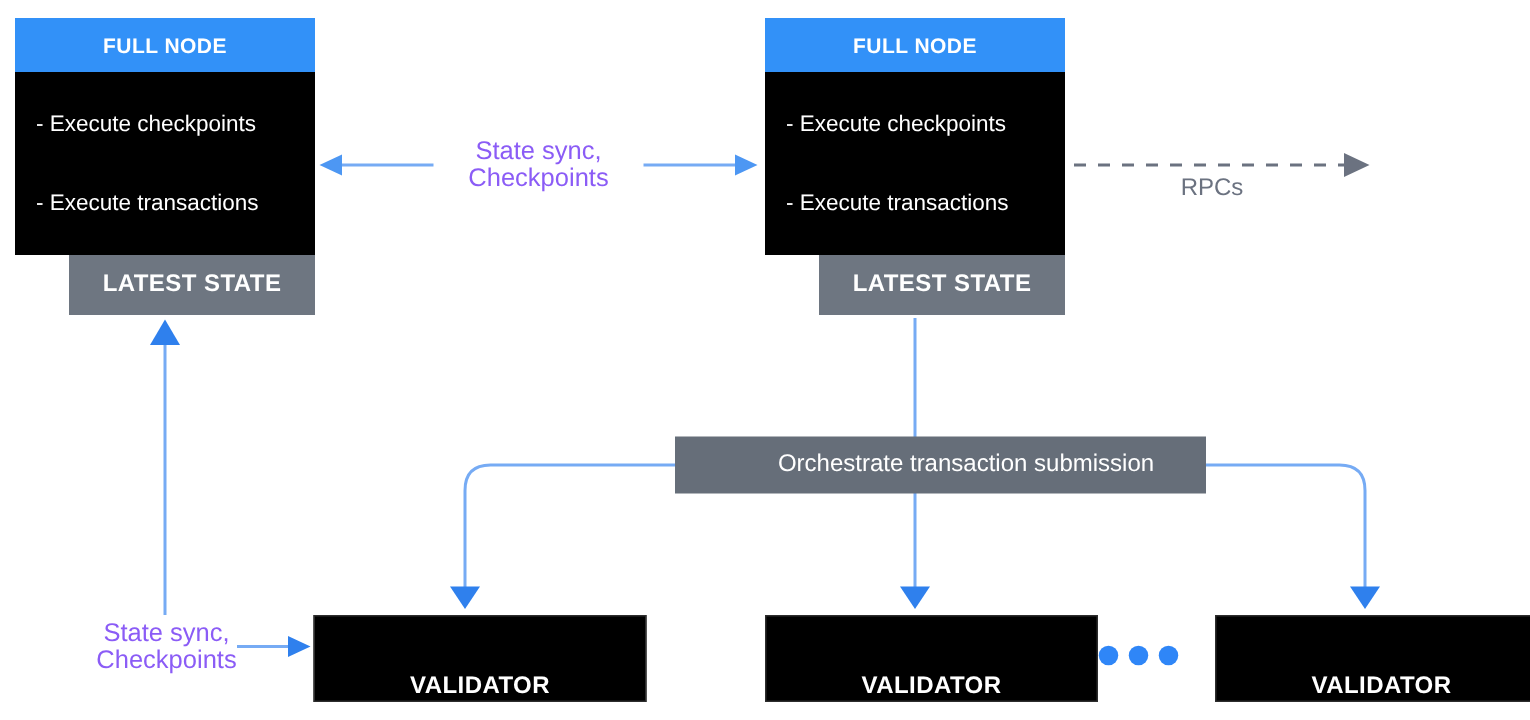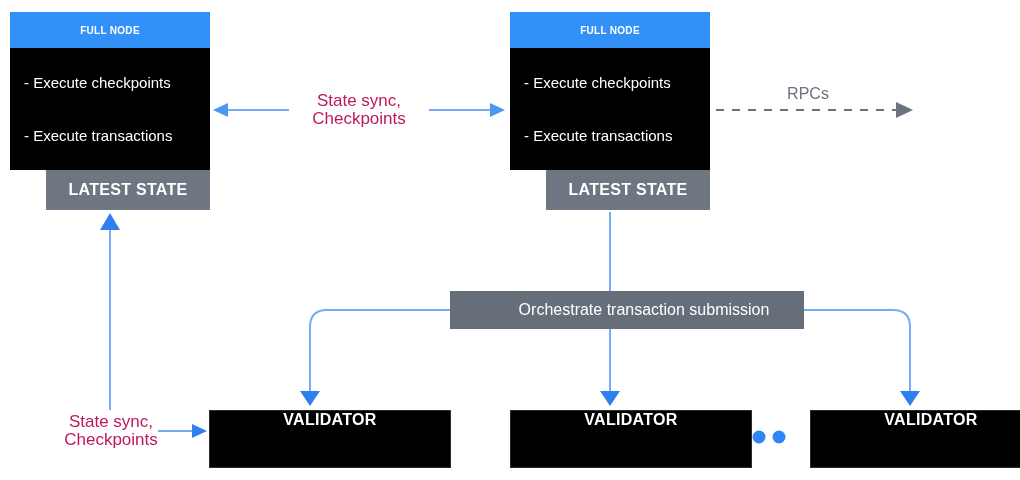--- a/index.html
+++ b/index.html
@@ -25,21 +25,21 @@
     width: 200px;
     height: 198px;
     display: flex;
     flex-direction: column;
     z-index: 2;
   }
   .full-node .fn-header {
     height: 36px;
     background: #3291f8;
     color: #ffffff;
-    font-size: 10px;
+    font-size: 14px;
     font-weight: 600;
     letter-spacing: 0.3px;
     display: flex;
     align-items: center;
     justify-content: center;
   }
   .full-node .fn-body {
     flex: 1;
     background: #000000;
     color: #ffffff;
@@ -79,62 +79,62 @@
     display: flex;
     align-items: center;
     justify-content: center;
     z-index: 2;
     padding-left: 34px;
   }
   
   .validator {
     position: absolute;
     top: 410px;
-    width: 242px;
+    width: 222px;
     height: 58px;
     background: #000000;
     border: 1px solid #2d2d2d;
     box-sizing: border-box;
     color: #ffffff;
     font-size: 16px;
     font-weight: 600;
     letter-spacing: 0.3px;
     display: flex;
-    align-items: flex-start;
+    align-items: flex-end;
     justify-content: center;
     z-index: 2;
   }
   #validator-1 { left: 209px; }
   #validator-2 { left: 510px; }
   #validator-3 { left: 810px; }
   
   .blue-label {
     position: absolute;
-    color: #be185d;
+    color: #8b5cf6;
     font-size: 17px;
     line-height: 18px;
     text-align: center;
     z-index: 3;
   }
   #label-sync-mid {
     left: 289px;
     top: 91px;
     width: 140px;
     background: #ffffff;
     padding: 1px 0;
   }
   #label-sync-bottom {
     left: 56px;
     top: 413px;
     width: 110px;
   }
   #label-rpcs {
     position: absolute;
     left: 779px;
-    top: 84px;
+    top: 116px;
     width: 58px;
     text-align: center;
     color: #6b7280;
     font-size: 16px;
     line-height: 20px;
     background: #ffffff;
     z-index: 3;
   }
 </style>
 </head>

